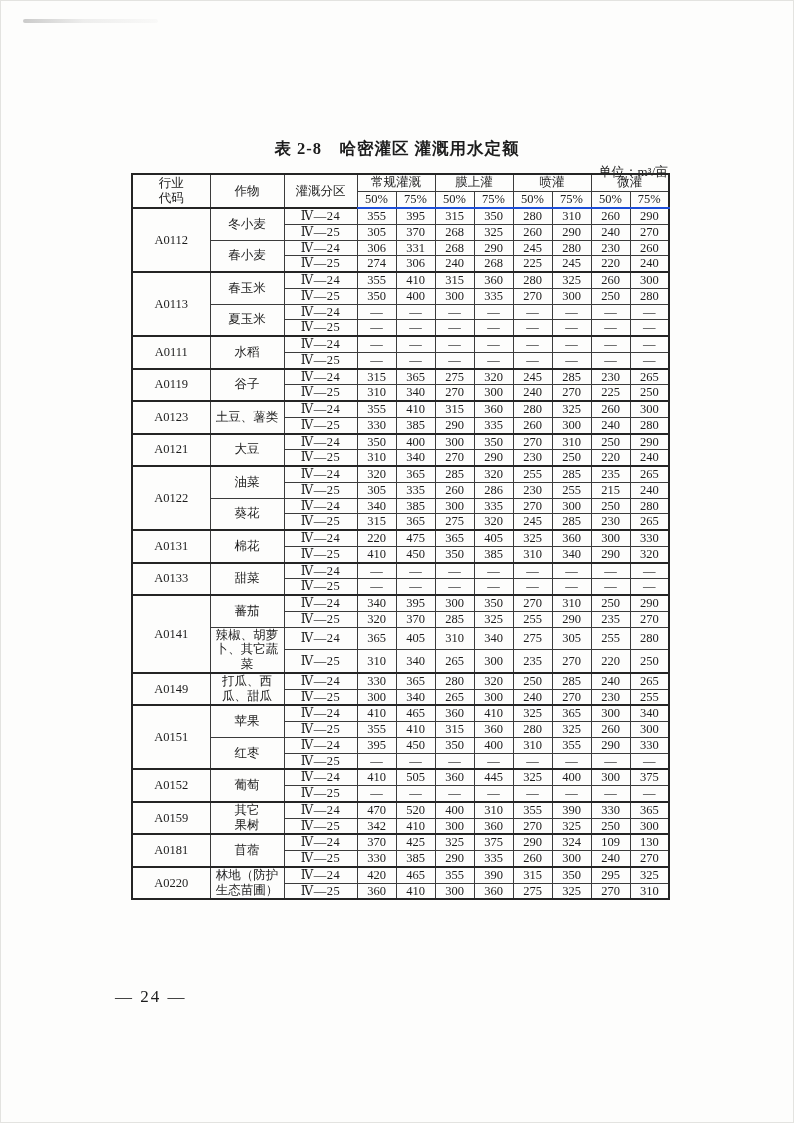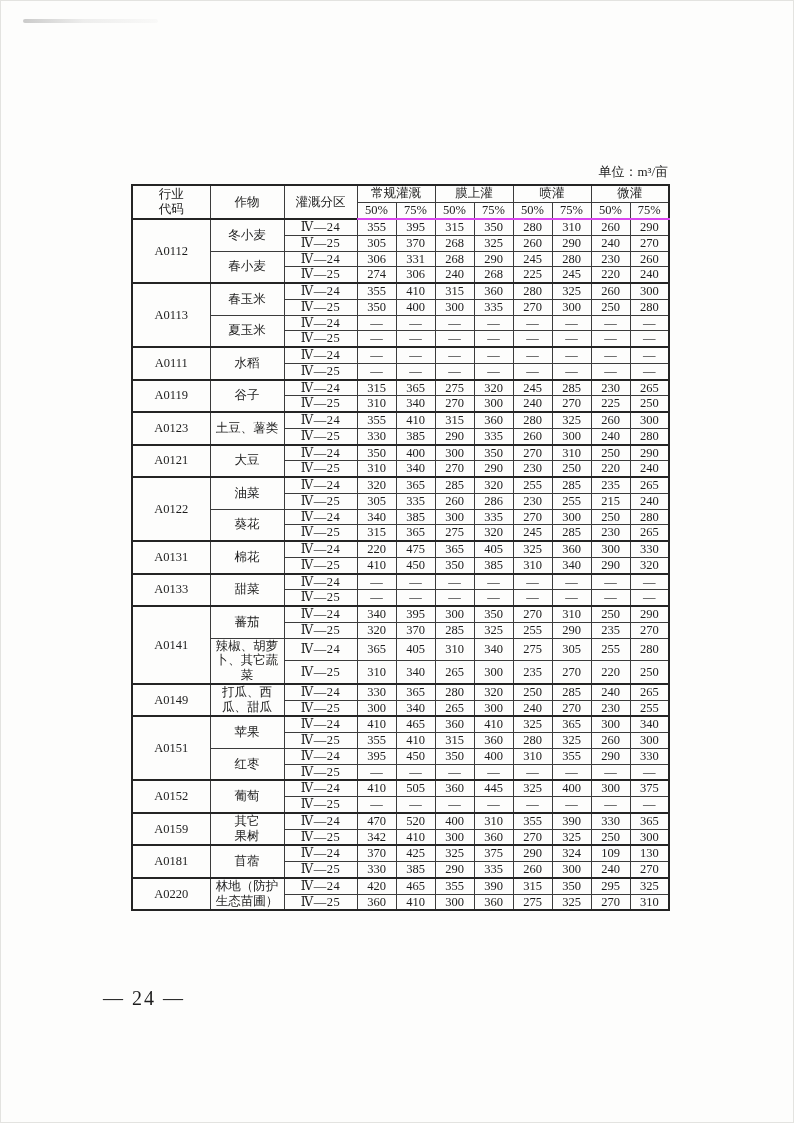--- a/index.html
+++ b/index.html
@@ -20,49 +20,50 @@
   }
   .doc-title {
     position:absolute; top:137px; left:0; width:100%;
     text-align:center; font-size:16.5px; font-weight:bold;
     letter-spacing:1px; white-space:pre;
   }
   .unit-label {
     position:absolute; top:162px; left:130px; width:537px;
     text-align:right; font-size:13px;
   }
-  .table-wrap { position:absolute; top:183px; left:130px; width:537px;border-radius:8px; }
+  .table-wrap { position:absolute; top:172px; left:130px; width:537px;border-radius:8px; }
   table.quota {
     width:537px; table-layout:fixed; border-collapse:collapse;
     border:2px solid #242424;
     font-size:12.5px;
   }
   .quota th, .quota td {
     border:1px solid #3c3c3c;
     text-align:center; vertical-align:middle;
     padding:0 1px; height:15px; line-height:1.18;
     font-weight:normal; overflow:hidden;
   }
   .quota thead th { height:17px; }
-  .quota thead tr:last-child th { border-bottom:2px solid #d946ef;margin-left:16px; }
+  .quota thead tr:last-child th { border-bottom:2px solid #1d4ed8;margin-left:16px; }
   .quota tr.group-start td { border-top:2px solid #242424; }
   .pre { white-space:pre-line; }
   .zone-cell { letter-spacing:0.5px; }
   .page-number {
-    position:absolute; left:102px; top:986px;
-    font-size:20px; letter-spacing:2px; white-space:pre;
+    position:absolute; left:114px; top:986px;
+    font-size:17px; letter-spacing:2px; white-space:pre;
   }
 </style>
 </head>
 <body>
 
 <div class="page">
 
   <div class="scan-artifact"></div>
 
+  <div class="doc-title">表 2-8　哈密灌区 灌溉用水定额</div>
 
   <div class="unit-label">单位：m³/亩</div>
 
   <div class="table-wrap">
     <table class="quota">
       <colgroup>
         <col style="width:78px">
           <col style="width:74px">
           <col style="width:73px">
         <col style="width:39px">

